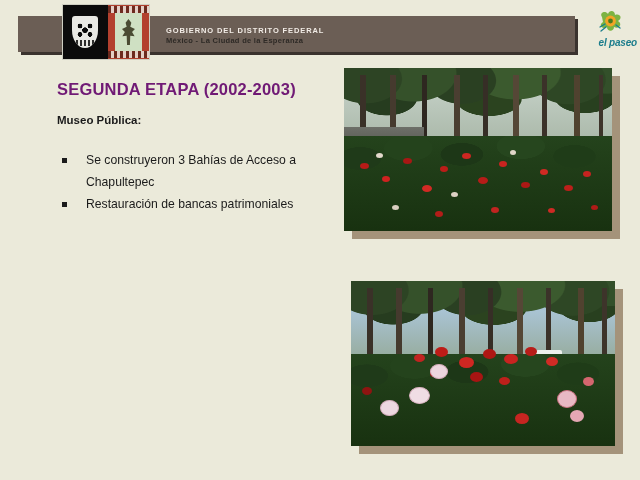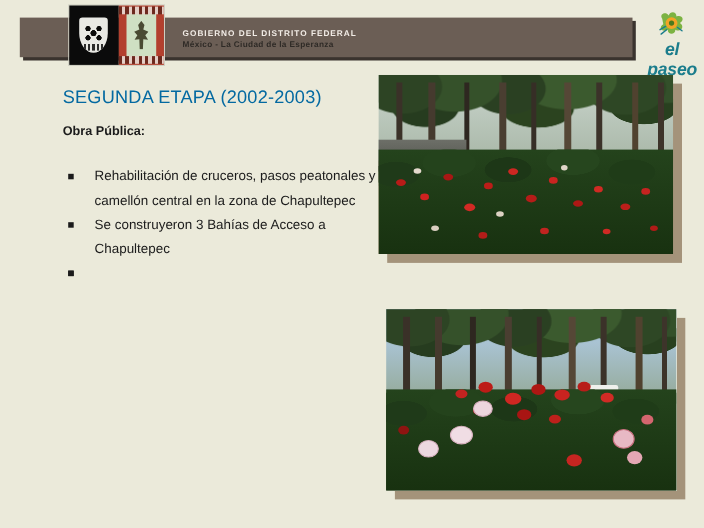--- a/index.html
+++ b/index.html
@@ -130,36 +130,36 @@
   }
   #paseo-mark {
     position: absolute;
     left: 12px; top: 0;
     width: 28px; height: 28px;
   }
   #paseo-text {
     position: absolute;
     left: 0; top: 29px;
     width: 52px;
-    text-align: center;
-    font-size: 16px;
+    text-align: right;
+    font-size: 10px;
     font-style: italic;
     font-weight: bold;
     color: #1b7d8c;
     letter-spacing: -0.2px;
   }
 
   
   #slide-title {
     position: absolute;
     left: 57px;
     top: 80px;
     font-size: 16.5px;
-    font-weight: normal;
-    color: #0369a1;
+    font-weight: bold;
+    color: #701a75;
     letter-spacing: 0.2px;
   }
   #obra-publica {
     position: absolute;
     left: 57px;
     top: 114px;
     font-size: 11.5px;
     font-weight: bold;
     color: #1b1b1b;
   }
@@ -302,27 +302,26 @@
   <svg id="paseo-mark" viewBox="0 0 28 28">
     <path d="M5 9 C2 5, 8 2, 11 6 C12 2, 18 2, 18 7 C23 5, 26 10, 21 13 C26 16, 22 22, 17 19 C17 24, 10 24, 10 19 C5 22, 1 17, 6 14 Z" fill="#7cb342"></path>
     <circle cx="13.5" cy="13" r="5.4" fill="#f2a426"></circle>
     <circle cx="13.5" cy="13" r="2.4" fill="#4a7a1e"></circle>
     <path d="M3 19 L8 16 M4 23 L9 19 M23 20 L19 17" stroke="#1b7d8c" stroke-width="1.3" fill="none" stroke-linecap="round"></path>
   </svg>
   <div id="paseo-text">el paseo</div>
 </div>
 
 <div id="slide-title">SEGUNDA ETAPA (2002-2003)</div>
-<div id="obra-publica">Obra Pública:</div>
+<div id="obra-publica">Museo Pública:</div>
 
 <ul id="bullet-list">
-  <li><span class="bullet-marker"></span><span>Rehabilitación de cruceros, pasos peatonales y camellón central en la zona de Chapultepec</span></li>
   <li><span class="bullet-marker"></span><span>Se construyeron 3 Bahías de Acceso a Chapultepec</span></li>
   <li><span class="bullet-marker"></span></li>
-  <li><span class="bullet-marker"></span></li>
+  <li><span class="bullet-marker"></span><span>Restauración de bancas patrimoniales</span></li>
 </ul>
 
 <div class="photo-frame" id="photo-top">
   <div class="photo-canvas">
     <div class="sky"></div>
     <div class="canopy"></div>
     <div class="trunks"></div>
     <div class="path"></div>
     <div class="road" style="left:0; top:36%; width:30%; height:18%;"></div>
     <div class="white-van" style="left:76%; top:44%;"></div>

